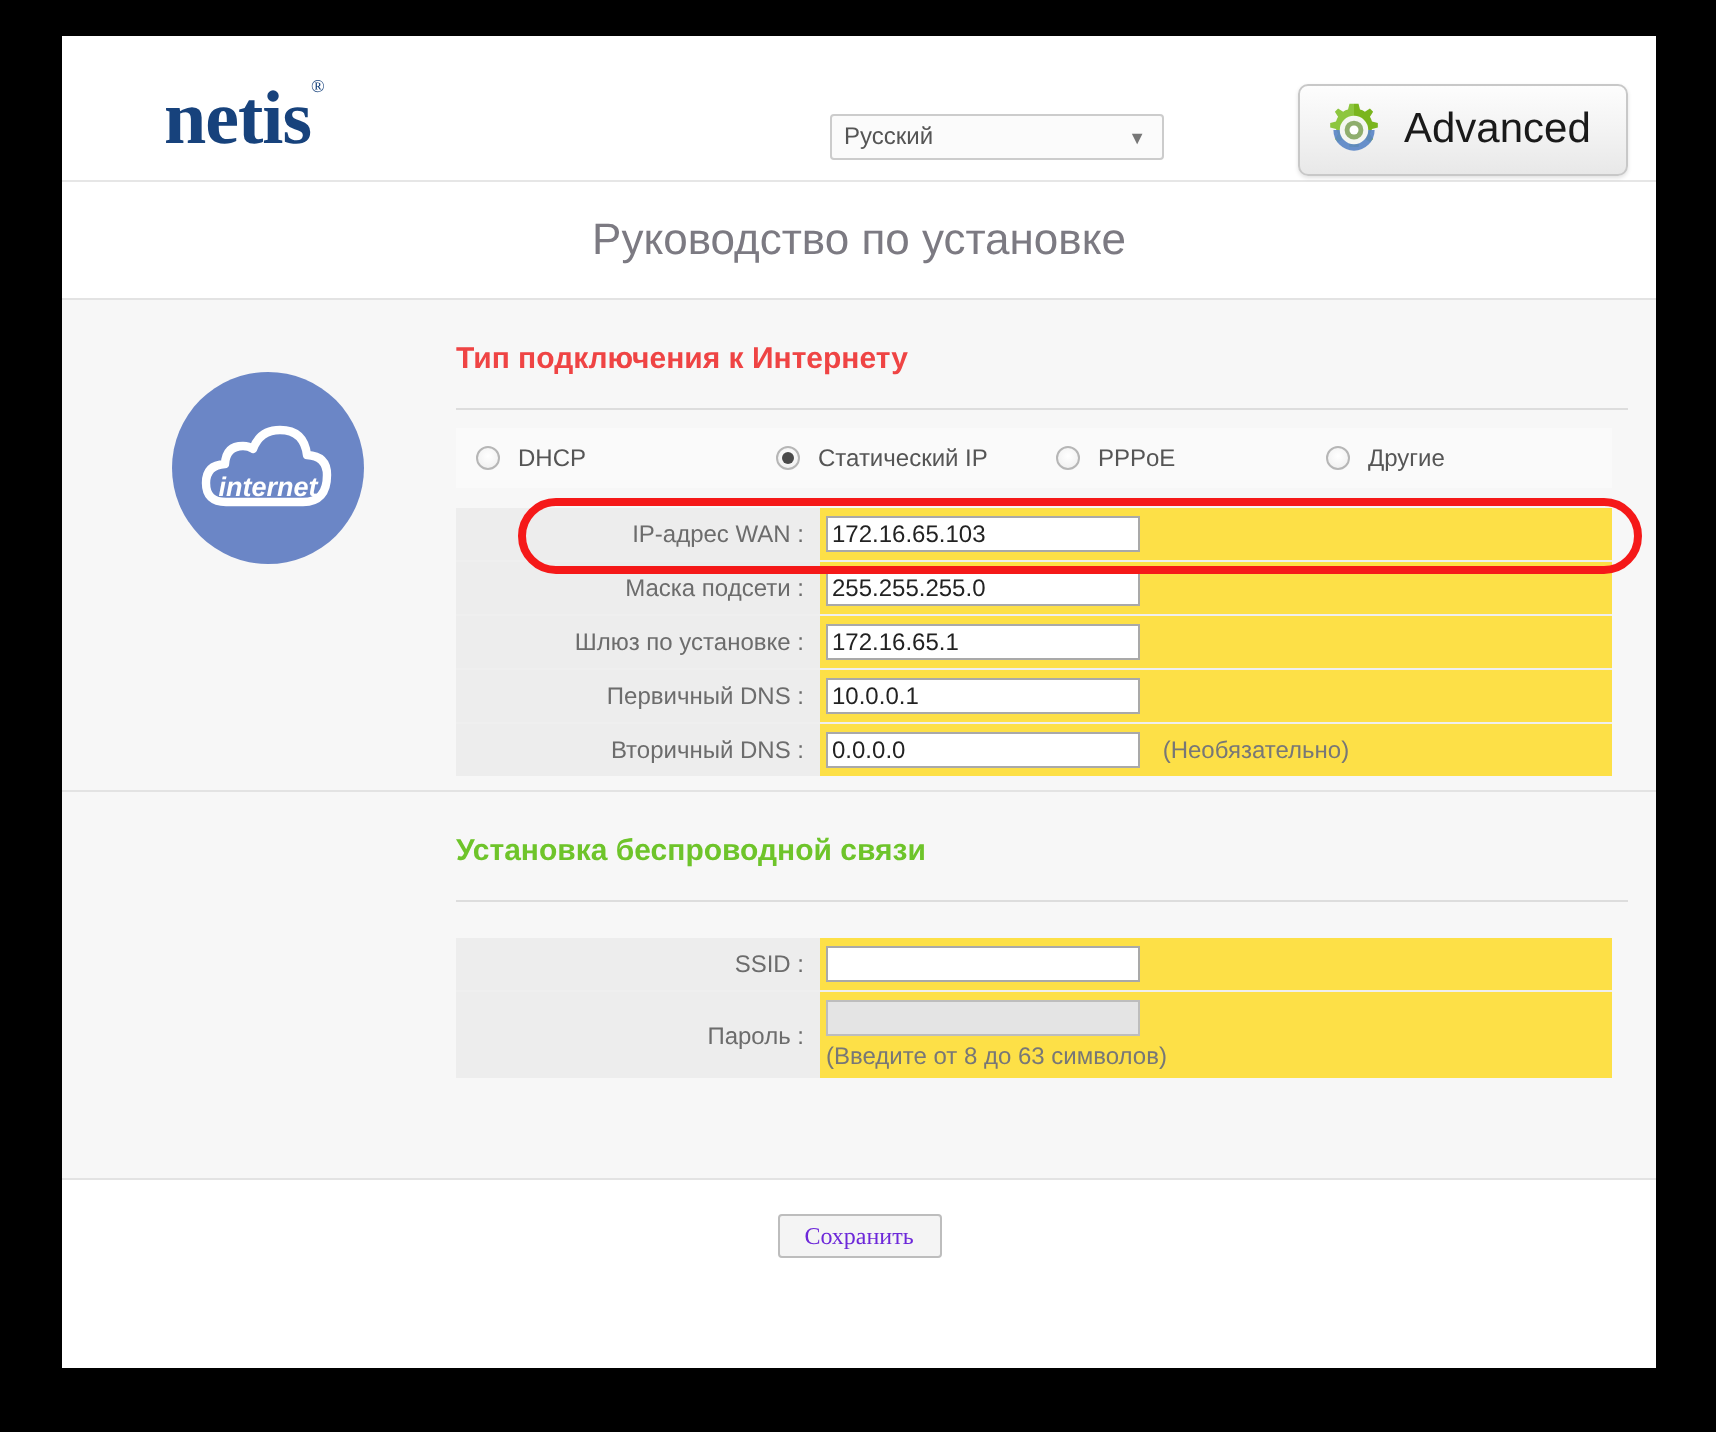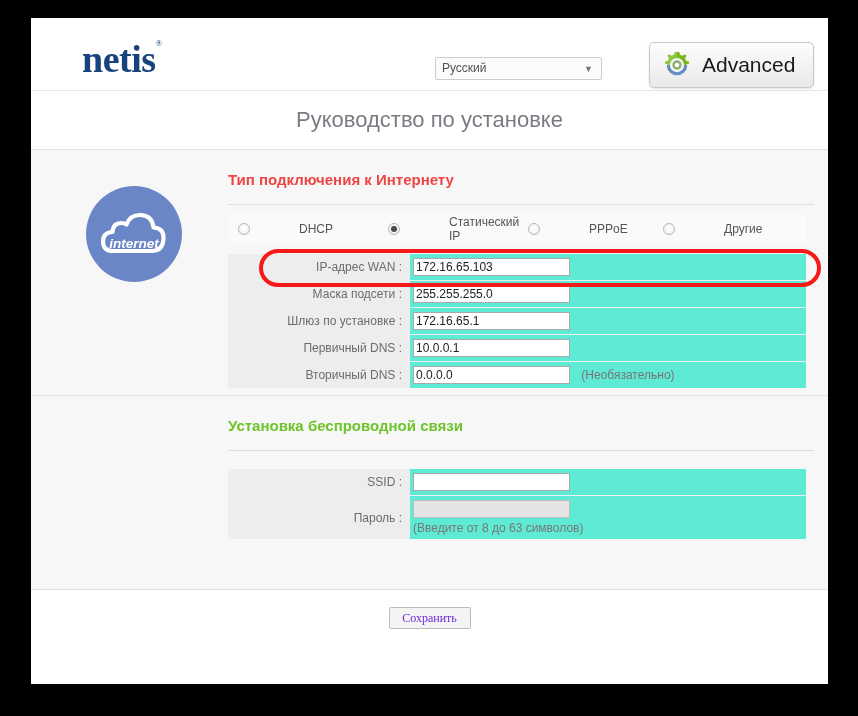--- a/index.html
+++ b/index.html
@@ -43,21 +43,21 @@
   }
   .logo sup {
     font-size: 9px;
     vertical-align: super;
     font-weight: normal;
     top: -12px;
     position: relative;
   }
   .lang-select {
     position: absolute;
-    left: 404px;
+    left: 384px;
     top: 39px;
     width: 167px;
     height: 23px;
     box-sizing: border-box;
     background: #fbfbfb;
     border: 1px solid #cccccc;
     border-radius: 2px;
     font-family: "Liberation Sans", sans-serif;
     font-size: 12px;
     color: #555555;
@@ -163,21 +163,20 @@
     background: #fafafa;
     display: flex;
     align-items: center;
   }
   .conn-row .opt {
     display: flex;
     align-items: center;
     font-size: 12px;
     color: #555555;
     cursor: pointer;
-    gap: 40px;
   }
   .conn-row .opt .lbl { margin-left: 9px; }
 
   .radio {
     width: 12px;
     height: 12px;
     border-radius: 50%;
     border: 1px solid #b6b6b6;
     background: radial-gradient(circle at 50% 40%, #ffffff 0%, #ededed 100%);
     box-sizing: border-box;
@@ -205,21 +204,21 @@
     box-sizing: border-box;
     pointer-events: none;
     z-index: 20;
   }
 
   
   .ftable {
     margin-top: 10px;
     width: 578px;
     border-collapse: collapse;
-    background: #5eead4;
+    background: #fde047;
   }
   .ftable tr { border-bottom: 1px solid #efefef; }
   .ftable tr:last-child { border-bottom: none; }
   .ftable td.lab {
     width: 174px;
     background: #ededed;
     text-align: right;
     padding: 4px 8px 4px 0;
     font-size: 12px;
     color: #6c6c6c;

